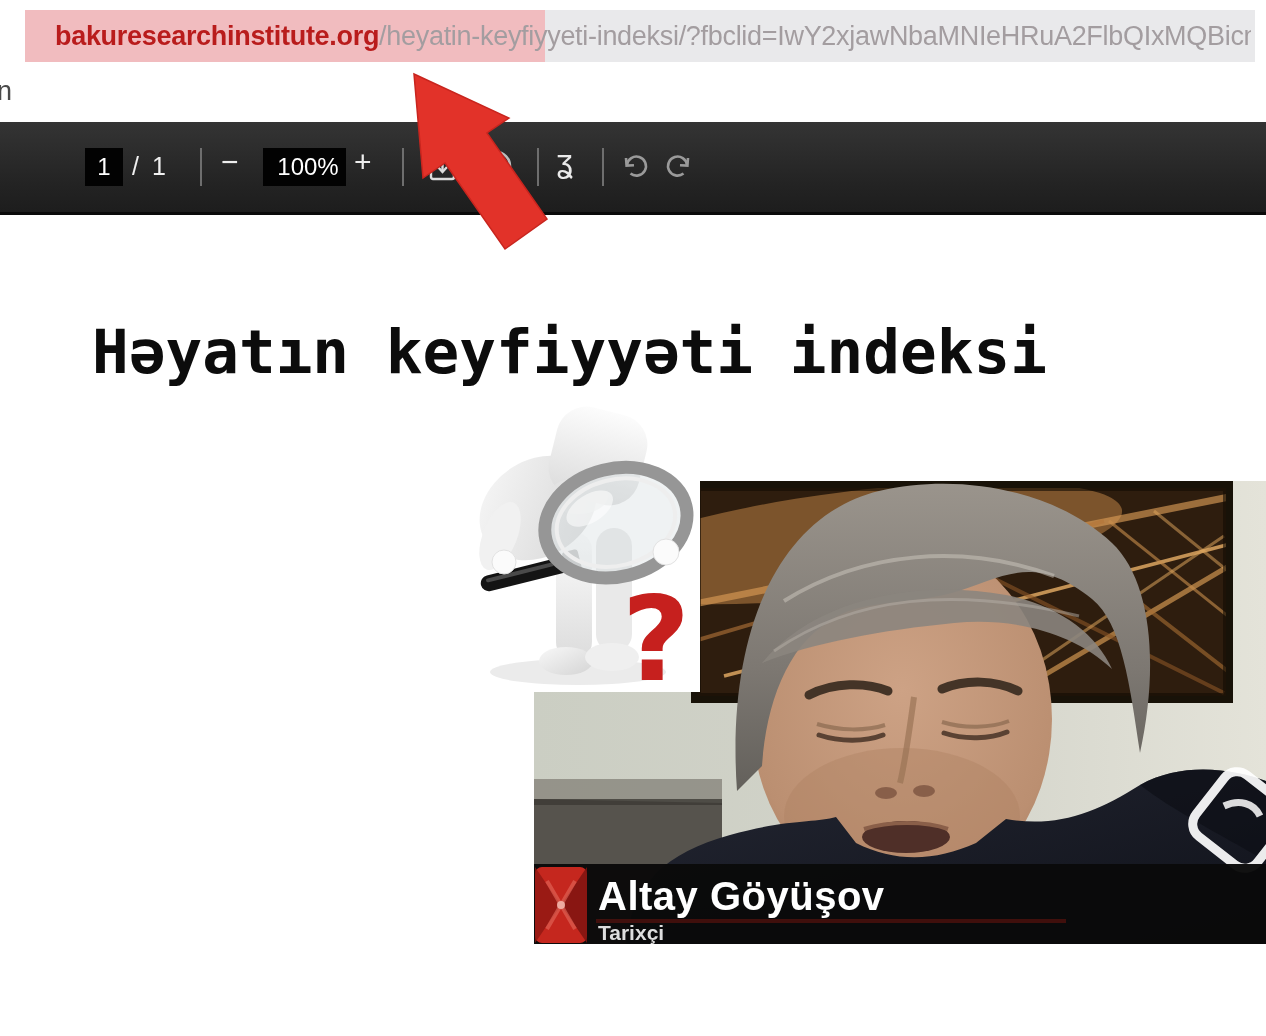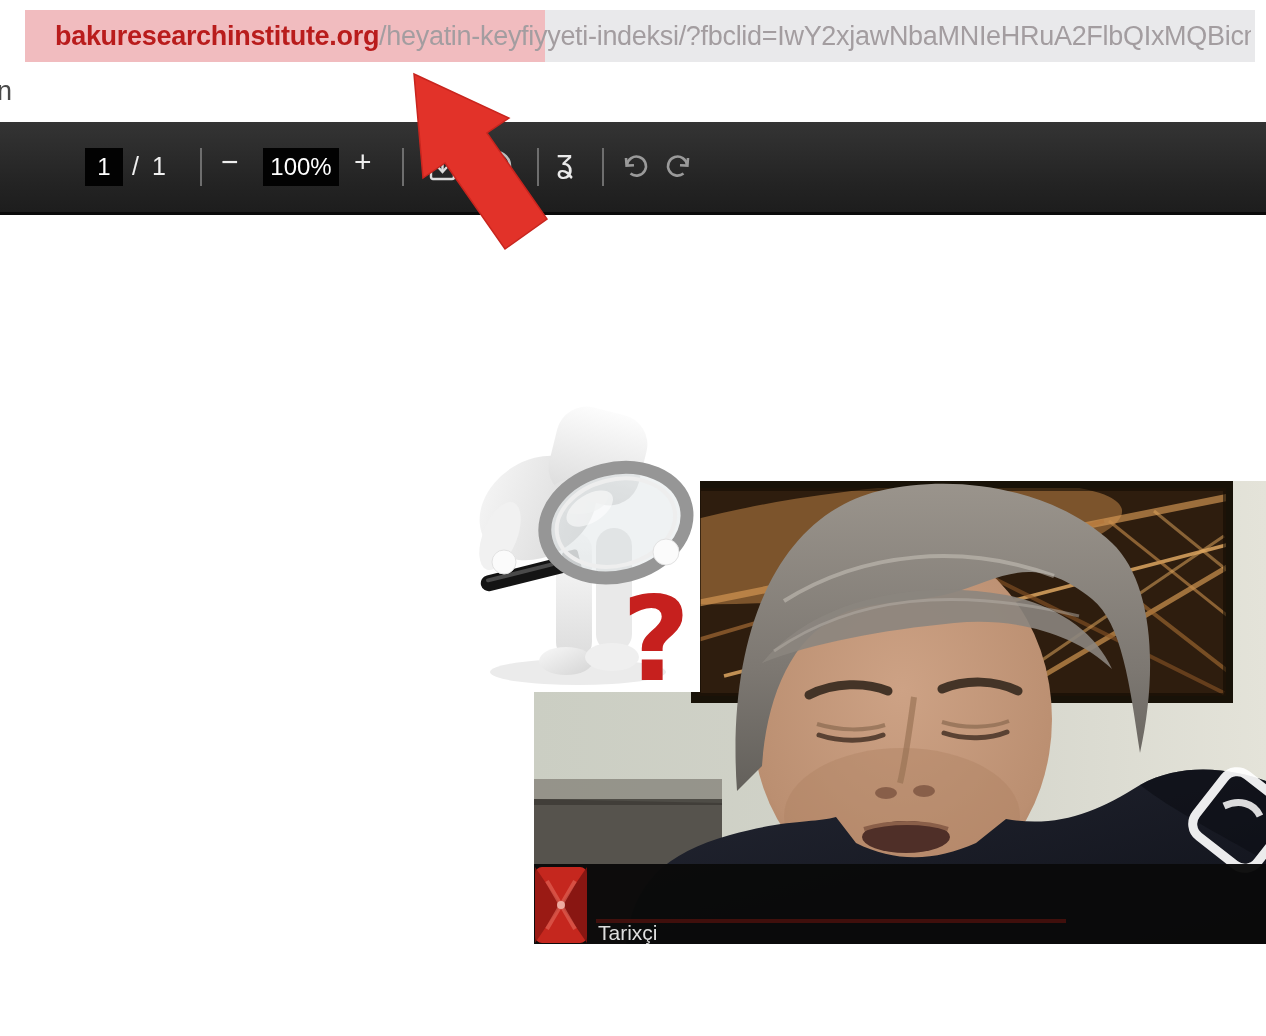--- a/index.html
+++ b/index.html
@@ -36,21 +36,21 @@
   #article-byline{left:87px;top:422px;font-family:"DejaVu Sans Mono",monospace;
                   font-size:33px;color:#2d2d2d;white-space:nowrap;z-index:4;}
 
   
   #video-still{left:534px;top:481px;width:732px;height:463px;z-index:5;}
   #magnifier-illustration{left:460px;top:404px;width:240px;height:288px;background:#fff;z-index:6;}
 
   
   #speaker-name{left:598px;top:874px;font-size:40px;font-weight:bold;color:#ffffff;
                 letter-spacing:0.5px;z-index:7;white-space:nowrap;}
-  #speaker-role{left:598px;top:921px;font-size:21px;font-weight:normal;color:#dedede;
+  #speaker-role{left:598px;top:921px;font-size:21px;font-weight:bold;color:#dedede;
                 z-index:7;white-space:nowrap;}
 </style>
 </head>
 <body>
 
 <div id="stage">
 
   <div class="abs" id="left-fragment">n</div>
 
   <div class="abs" id="addrbar">
@@ -61,21 +61,21 @@
   </div>
 
   <div class="abs" id="toolbar">
     <div class="tb-item tb-box" style="left:85px;top:26px;width:38px;height:38px;line-height:38px;">1</div>
     <div class="tb-item" style="left:132px;top:30px;font-size:25px;">/</div>
     <div class="tb-item" style="left:152px;top:30px;font-size:25px;">1</div>
 
     <div class="tb-item tb-sep" style="left:200px;"></div>
 
     <div class="tb-item tb-glyph" style="left:221px;top:23px;">−</div>
-    <div class="tb-item tb-box" style="left:263px;top:26px;width:76px;height:38px;line-height:38px;">100%</div>
+    <div class="tb-item tb-box" style="left:263px;top:26px;width:76px;height:38px;line-height:38px;padding-left:7px;">100%</div>
     <div class="tb-item tb-glyph" style="left:354px;top:23px;">+</div>
 
     <div class="tb-item tb-sep" style="left:402px;"></div>
 
     <div class="tb-item" style="left:428px;top:28px;">
       <svg class="icon-svg" width="30" height="34" viewBox="0 0 30 34">
         <rect x="3" y="3" width="23" height="26" rx="2" fill="none" stroke="#dcdcdc" stroke-width="2.4"></rect>
         <line x1="14.5" y1="10" x2="14.5" y2="21" stroke="#dcdcdc" stroke-width="2.4"></line>
         <polyline points="10,17 14.5,22 19,17" fill="none" stroke="#dcdcdc" stroke-width="2.4"></polyline>
       </svg>
@@ -104,20 +104,21 @@
         <path d="M23 13 A 9.5 9.5 0 1 0 19.5 21.5" fill="none" stroke="#9a9a9a" stroke-width="2.6"></path>
         <polyline points="24,6 23.4,13.6 16,13.2" fill="none" stroke="#9a9a9a" stroke-width="2.6"></polyline>
       </svg>
     </div>
   </div>
 
   <svg class="abs" id="red-arrow" width="220" height="210" viewBox="0 0 220 210">
     <polygon points="34,14 129,58 107,73 167,159 125,189 65,103 43,118" fill="#e23229" stroke="#c8251e" stroke-width="1.5"></polygon>
   </svg>
 
+  <div class="abs" id="article-title">Həyatın keyfiyyəti indeksi</div>
 
   <svg class="abs" id="video-still" width="732" height="463" viewBox="0 0 732 463">
     <defs>
       <linearGradient id="wallGrad" x1="0" y1="0" x2="1" y2="0">
         <stop offset="0" stop-color="#cbcec3"></stop>
           <stop offset="0.55" stop-color="#d3d4ca"></stop>
         <stop offset="1" stop-color="#e4e3d9"></stop>
       </linearGradient>
       <linearGradient id="hairGrad" x1="0" y1="0" x2="0" y2="1">
         <stop offset="0" stop-color="#9a948c"></stop>
@@ -212,20 +213,21 @@
       <g>
         <rect x="1" y="386" width="52" height="76" rx="7" fill="#c5271e"></rect>
         <path d="M1 386 L27 424 L1 462 Z" fill="#8e1812" opacity="0.8"></path>
         <path d="M53 386 L27 424 L53 462 Z" fill="#7e1410" opacity="0.85"></path>
         <path d="M13 400 L41 448 M41 400 L13 448" stroke="#e46a5c" stroke-width="4" opacity="0.6"></path>
         <circle cx="27" cy="424" r="4" fill="#f2b5ab" opacity="0.9"></circle>
       </g>
     </g>
   </svg>
 
+  <div class="abs" id="speaker-name">Altay Göyüşov</div>
   <div class="abs" id="speaker-role">Tarixçi</div>
 
   <svg class="abs" id="magnifier-illustration" width="240" height="288" viewBox="0 0 240 288">
     <defs>
       <linearGradient id="figGrad" x1="0" y1="0" x2="0" y2="1">
         <stop offset="0" stop-color="#fcfcfc"></stop>
           <stop offset="1" stop-color="#dcdcdc"></stop>
       </linearGradient>
       <linearGradient id="figGrad2" x1="0" y1="0" x2="1" y2="1">
         <stop offset="0" stop-color="#f8f8f8"></stop>

